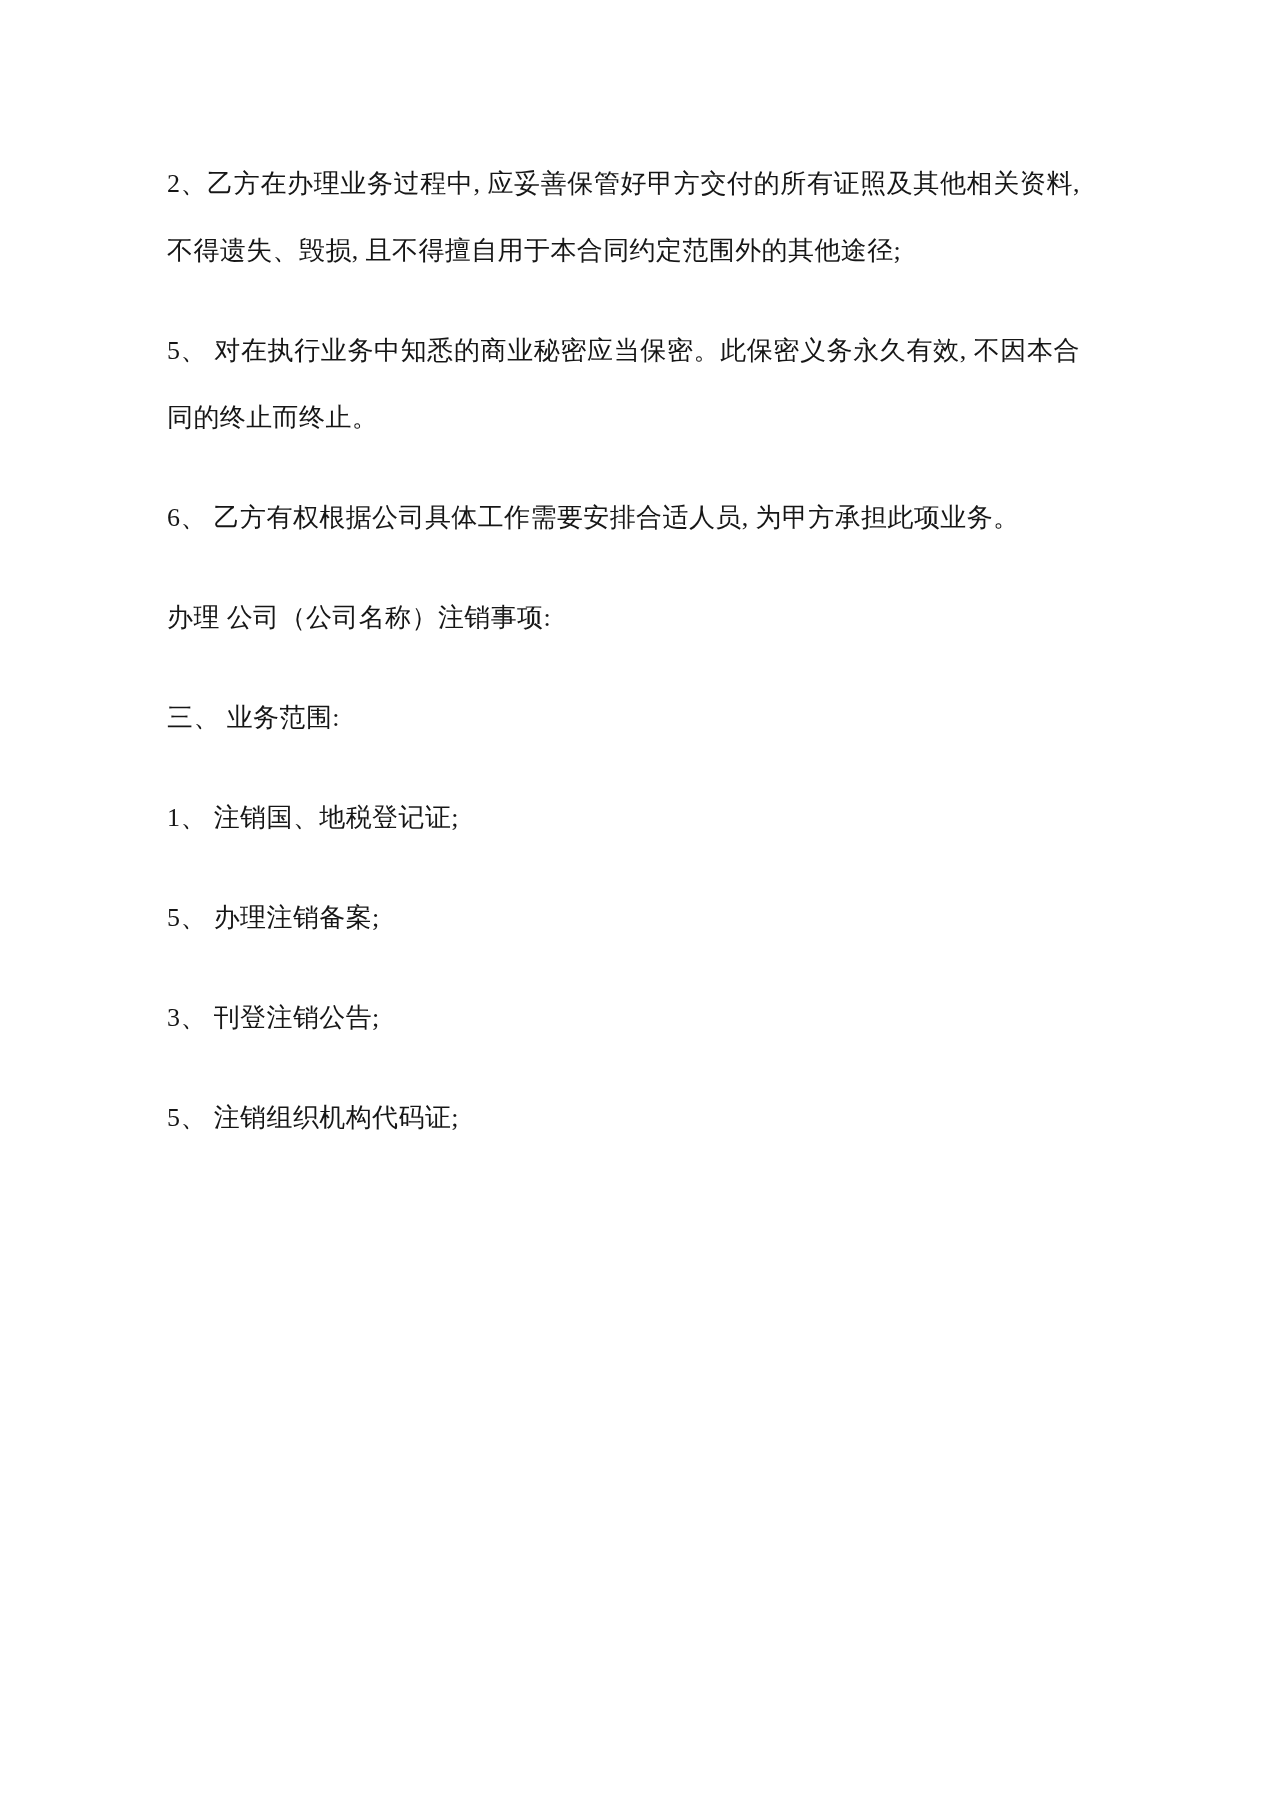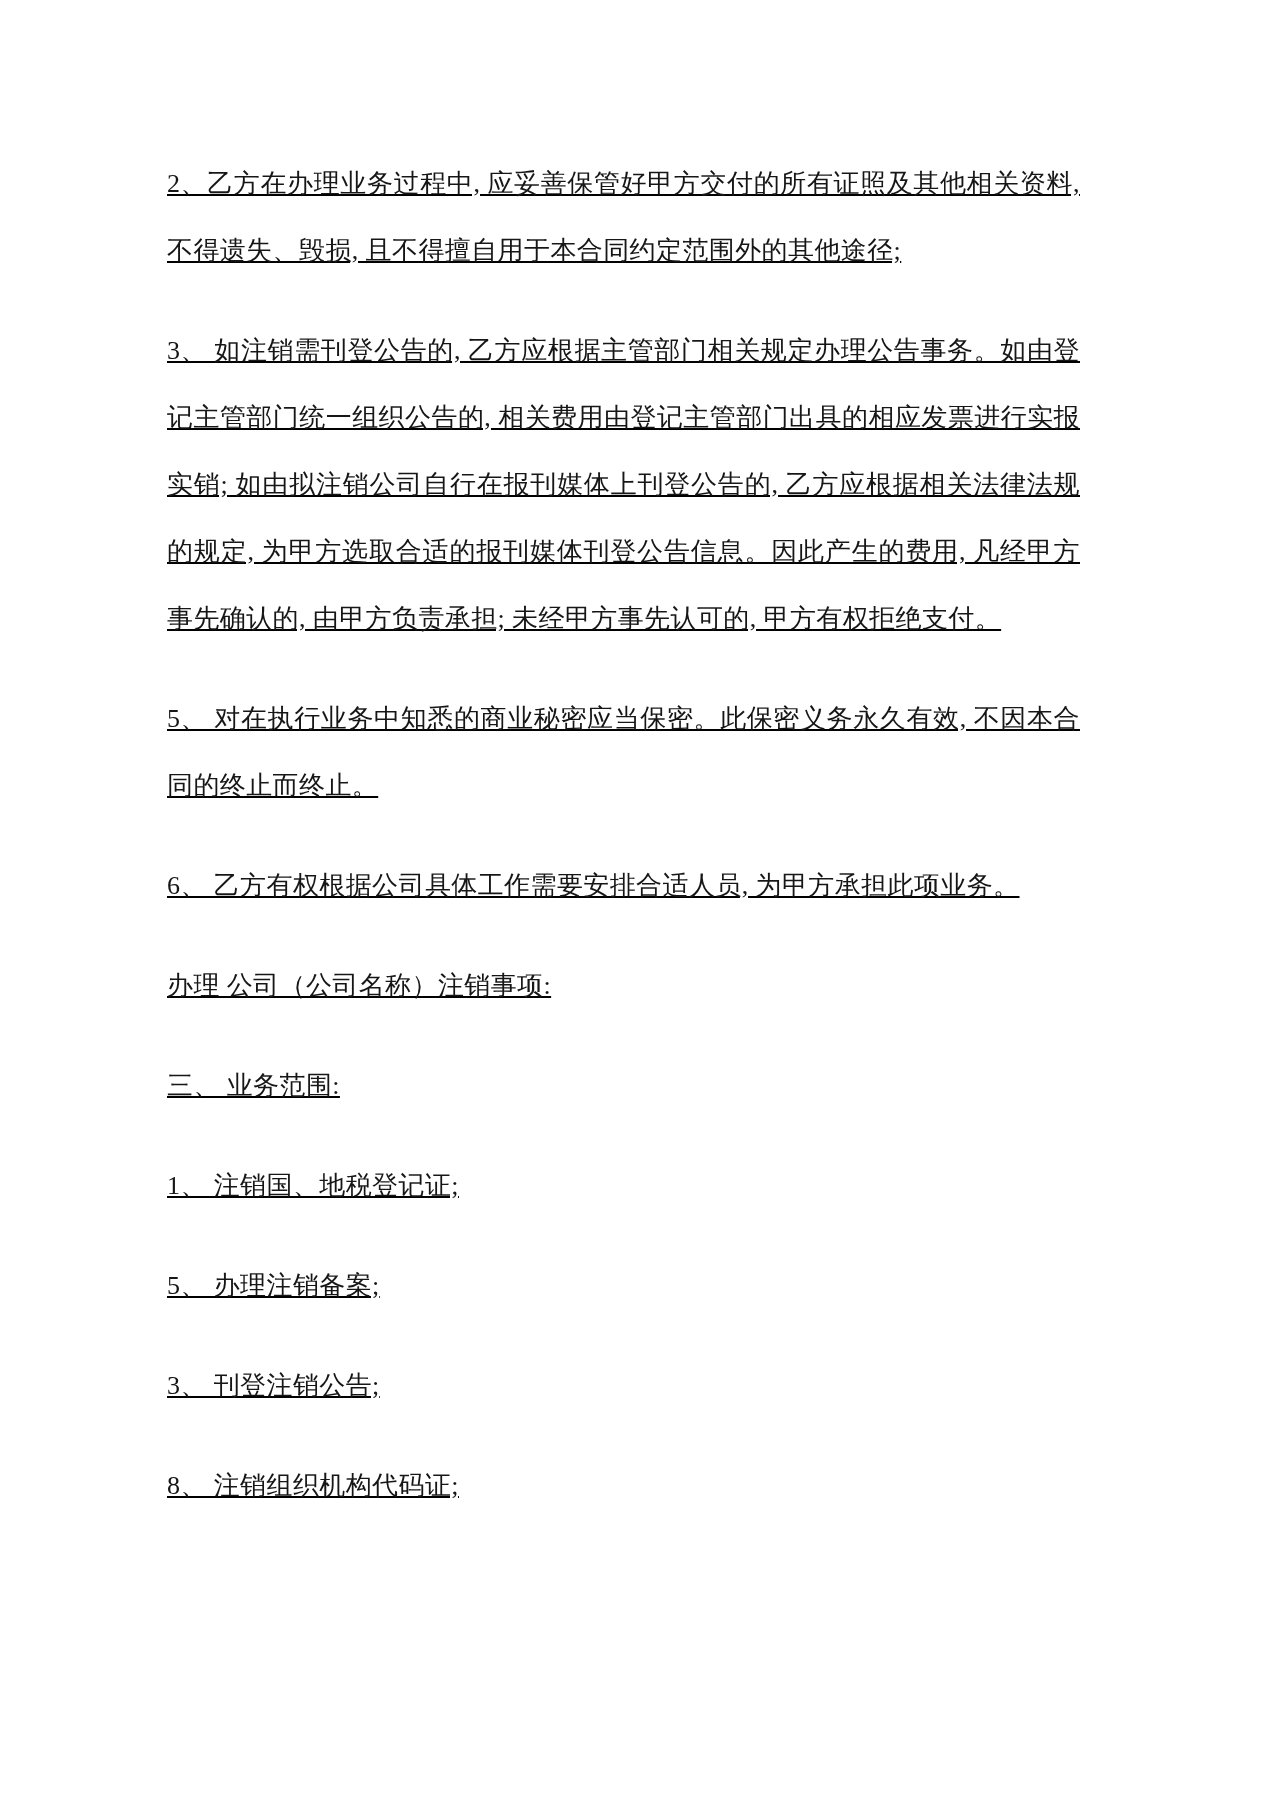--- a/index.html
+++ b/index.html
@@ -12,21 +12,20 @@
     height: 1810px;
     overflow: hidden;
     font-family: "Liberation Serif", "DejaVu Serif", serif;
   }
   .page {
     box-sizing: border-box;
     width: 1280px;
     height: 1810px;
     padding: 150px 200px 0 167px;
     background: #ffffff;
-    text-decoration: underline;
   }
   .doc-body {
     width: 913px;
   }
   .doc-body p {
     margin: 0 0 33px 0;
     font-size: 26px;
     line-height: 67px;
     color: #161616;
     text-align: justify;
@@ -34,23 +33,22 @@
     letter-spacing: 0.4px;
     word-break: break-all;
   }
 </style>
 </head>
 <body>
 
 <div class="page">
   <div class="doc-body">
     <p>2、乙方在办理业务过程中, 应妥善保管好甲方交付的所有证照及其他相关资料, 不得遗失、毁损, 且不得擅自用于本合同约定范围外的其他途径;</p>
-    <p>3、 如注销需刊登公告的, 乙方应根据主管部门相关规定办理公告事务。如由登记主管部门统一组织公告的, 相关费用由登记主管部门出具的相应发票进行实报实销; 如由拟注销公司自行在报刊媒体上刊登公告的, 乙方应根据相关法律法规的规定, 为甲方选取合适的报刊媒体刊登公告信息。因此产生的费用, 凡经甲方事先确认的, 由甲方负责承担; 未经甲方事先认可的, 甲方有权拒绝支付。</p>
     <p>5、 对在执行业务中知悉的商业秘密应当保密。此保密义务永久有效, 不因本合同的终止而终止。</p>
     <p>6、 乙方有权根据公司具体工作需要安排合适人员, 为甲方承担此项业务。</p>
     <p>办理 公司（公司名称）注销事项:</p>
     <p>三、 业务范围:</p>
     <p>1、 注销国、地税登记证;</p>
     <p>5、 办理注销备案;</p>
     <p>3、 刊登注销公告;</p>
-    <p>8、 注销组织机构代码证;</p>
+    <p>5、 注销组织机构代码证;</p>
   </div>
 </div>
 
 </body></html>

